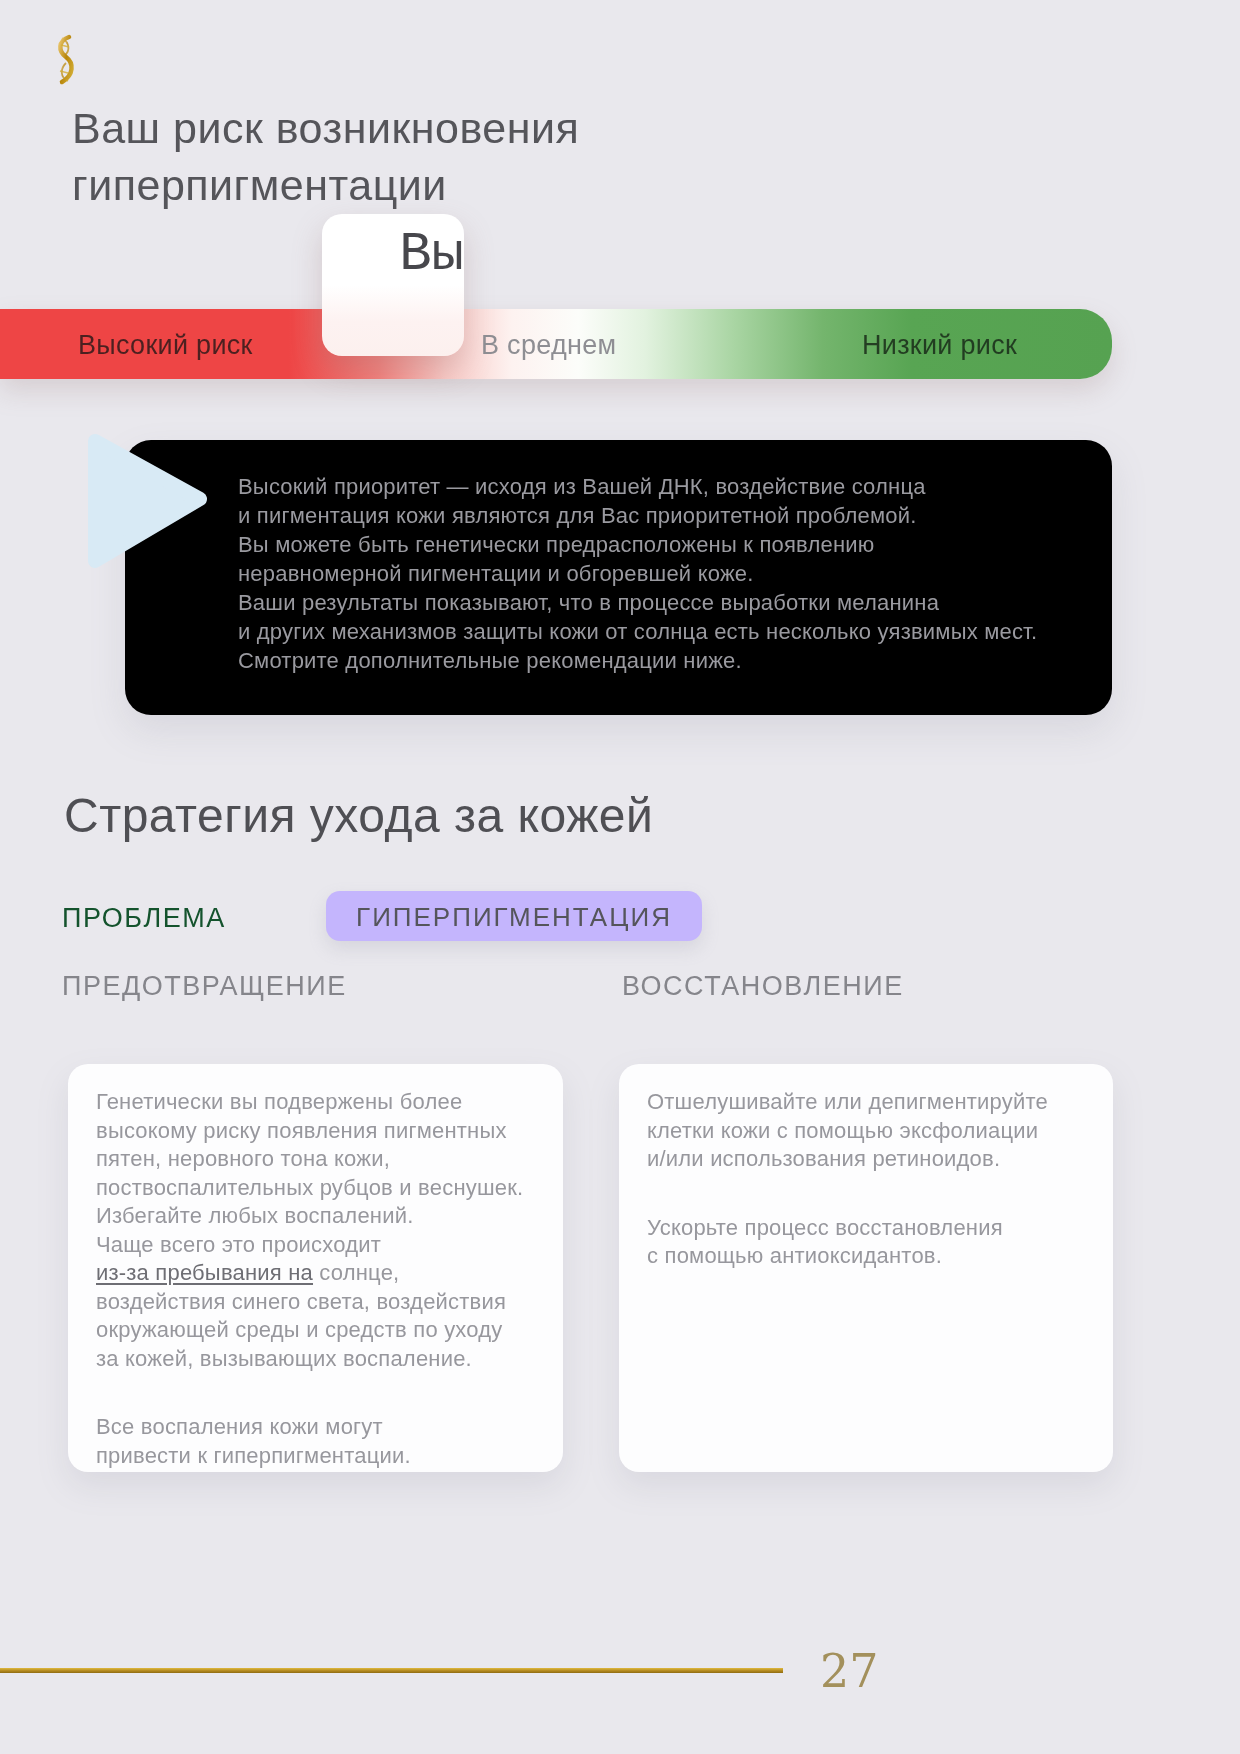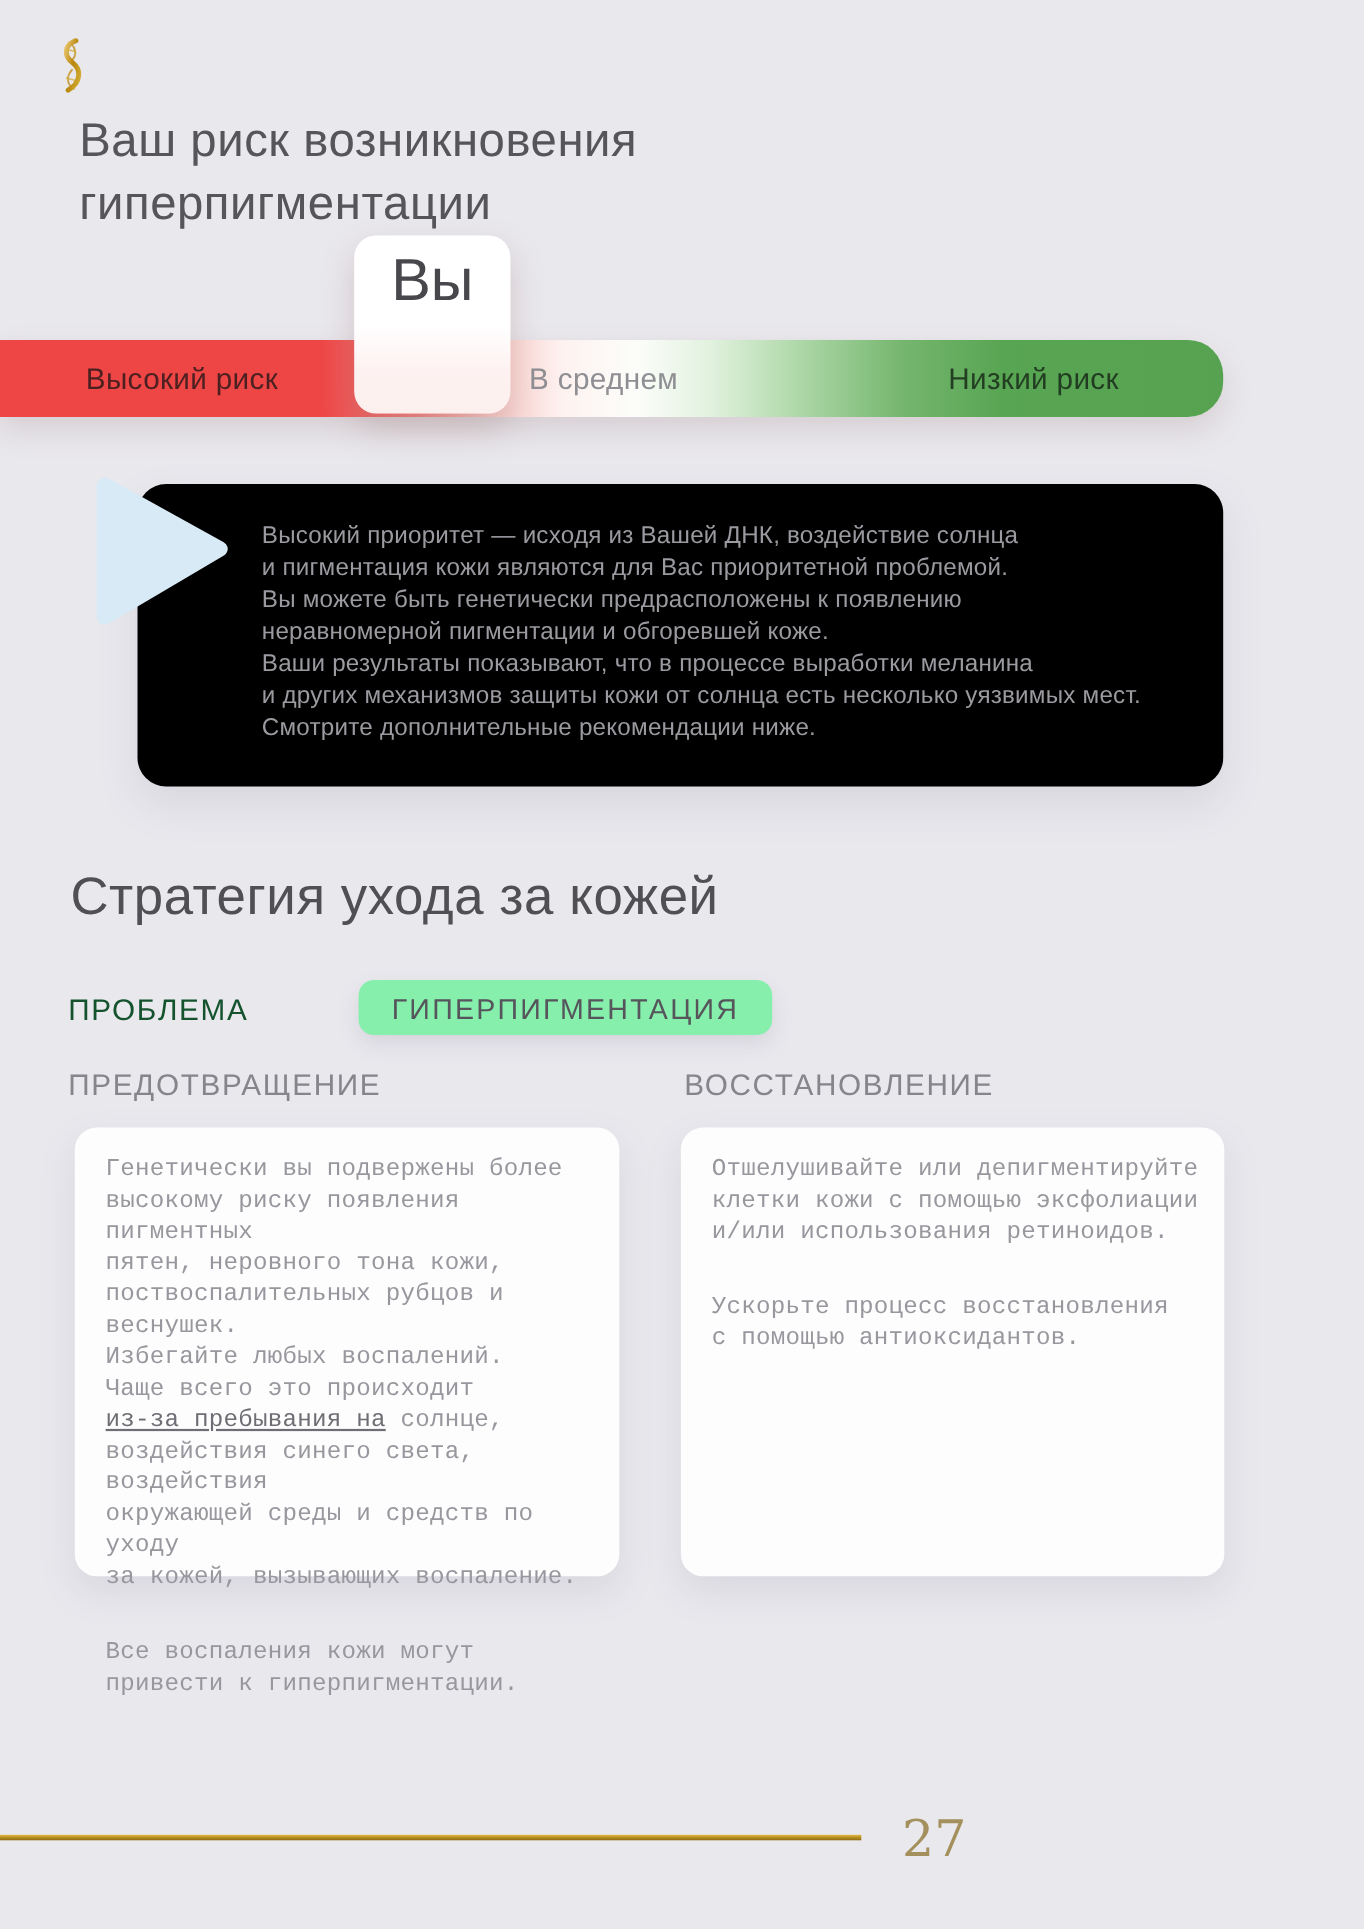--- a/index.html
+++ b/index.html
@@ -23,24 +23,25 @@
       #ee4545 0%, #ee4545 26%, #f2807c 34%, #f9c9c5 40%,
       #fdf2f0 46%, #fcfdfa 52%, #e2f2df 58%, #a9d5a3 66%,
       #74b56d 74%, #58a553 82%, #56a251 100%);
     box-shadow:0 12px 26px rgba(150,120,120,0.22);
   }
   .bar-label { position:absolute; top:0; height:70px; line-height:72px; font-size:27px; font-weight:400; letter-spacing:0.3px; }
   .lbl-high { left:78px;  color:rgba(40,25,25,0.82); }
   .lbl-mid  { left:481px; color:#8e8e93; }
   .lbl-low  { left:862px; color:rgba(22,38,22,0.82); }
   .you-card {
-    position:absolute; left:322px; top:214px; width:142px; height:162px;
-    border-radius:20px; text-align:center;
+    position:absolute; left:322px; top:214px; width:142px; height:142px;
+    border-radius:20px; text-align:right;
     background:linear-gradient(180deg,#ffffff 0%,#ffffff 50%,#fdf2f1 76%,#fcf0ee 100%);
     box-shadow:0 14px 30px rgba(150,110,110,0.28);
+    font-family:Liberation Mono, monospace;
   }
   .you-label { display:inline-block; margin-top:10px; font-size:54px; font-weight:300; color:#47474c; }
   
   .note-card {
     position:absolute; left:125px; top:440px; width:987px; height:275px;
     border-radius:26px; background:#000000;
     box-shadow:0 16px 36px rgba(130,130,150,0.16);
   }
   .note-text {
     position:absolute; left:113px; top:32px;
@@ -52,32 +53,31 @@
   .h2 {
     position:absolute; left:64px; top:788px;
     font-size:48px; font-weight:300; color:#4f4f54; letter-spacing:0.5px;
   }
   .problem-label {
     position:absolute; left:62px; top:903px;
     font-size:27px; color:#14532d; letter-spacing:1.5px;
   }
   .problem-badge {
     position:absolute; left:326px; top:891px; width:376px; height:50px;
-    border-radius:14px; background:#86efac; text-align:center; line-height:52px;
+    border-radius:14px; background:#c4b5fd; text-align:center; line-height:52px;
     font-size:26px; color:#55555b; letter-spacing:2px;
     box-shadow:0 8px 18px rgba(140,140,160,0.20);
   }
   .col-header { position:absolute; top:971px; font-size:27px; color:#85858b; letter-spacing:1.5px; }
   .col-header.left  { left:62px; }
   .col-header.right { left:622px; }
   .card {
-    position:absolute; top:1025px; height:408px;
+    position:absolute; top:1064px; height:408px;
     border-radius:20px; background:#fdfdfe;
     box-shadow:0 14px 32px rgba(130,130,150,0.15);
-    font-family:Liberation Mono, monospace;
   }
   .card.left  { left:68px;  width:495px; }
   .card.right { left:619px; width:494px; }
   .card-inner { position:absolute; left:28px; top:24px; right:22px; }
   .card-inner p {
     margin:0; font-size:22px; line-height:28.5px; color:#97979d;
     letter-spacing:0.2px; white-space:pre-line;
   }
   .card-inner p + p { margin-top:40px; }
   .underlined { color:#6e6e74; text-decoration:underline; text-underline-offset:3px;margin-top:21px; }

